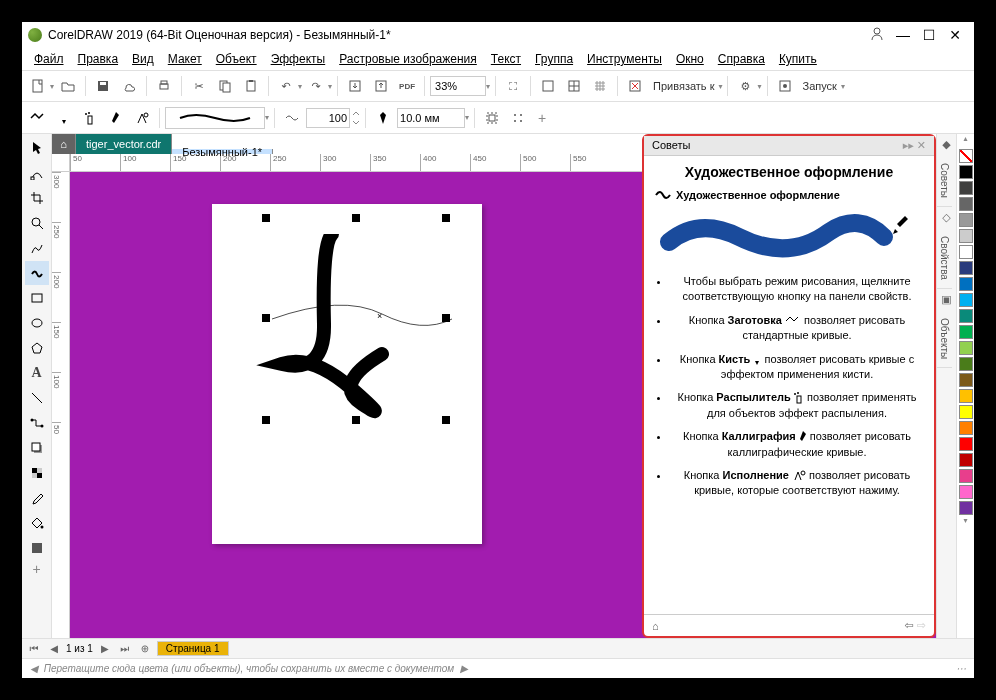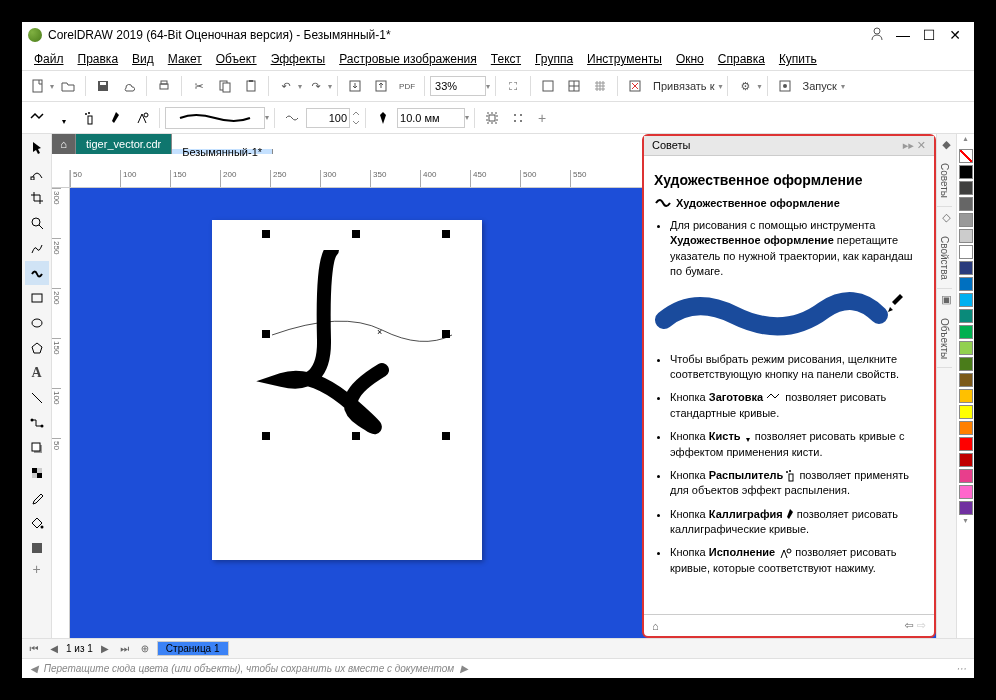--- a/index.html
+++ b/index.html
@@ -33,50 +33,50 @@
 
 .tooldock { width: 30px; background: #f5f5f5; border-right: 1px solid #e0e0e0; display: flex; flex-direction: column; align-items: center; padding-top: 2px; gap: 1px; }
 .tool { width: 24px; height: 24px; display: flex; align-items: center; justify-content: center; cursor: pointer; color: #444; font-size: 14px; }
 .tool.active { background: #d0e3f5; }
 
 .doc-tabs { position: absolute; top: 0; left: 30px; height: 20px; display: flex; font-size: 11px; z-index: 2; }
 .doc-tab { padding: 2px 10px; background: #0f766e; color: #fff; display: flex; align-items: center; gap: 4px; border-right: 1px solid #888; cursor: pointer; }
 .doc-tab.active { background: #c5e1ff; color: #000; margin-top: 15px; }
 .home-tab { background: #636363; color: #fff; width: 24px; justify-content: center; }
 
-.canvas-area { flex: 1; position: relative; background: #1d4ed8; overflow: hidden; margin-top: 36px; }
+.canvas-area { flex: 1; position: relative; background: #a21caf; overflow: hidden; margin-top: 20px; }
 .ruler-h { position: absolute; top: 0; left: 18px; right: 0; height: 18px; background: #fff; border-bottom: 1px solid #ccc; font-size: 8px; color: #666; display: flex; }
 .ruler-h .tick { width: 50px; border-left: 1px solid #aaa; padding-left: 2px; }
 .ruler-v { position: absolute; top: 18px; left: 0; width: 18px; bottom: 0; background: #fff; border-right: 1px solid #ccc; font-size: 8px; color: #666; }
 .ruler-v .tick { height: 50px; border-top: 1px solid #aaa; writing-mode: vertical-rl; padding-top: 2px; }
 .ruler-corner { position: absolute; top: 0; left: 0; width: 18px; height: 18px; background: #fff; border-right: 1px solid #ccc; border-bottom: 1px solid #ccc; }
 .ruler-unit { position: absolute; top: 2px; right: 4px; font-size: 8px; color: #888; }
 
 .page { position: absolute; top: 50px; left: 160px; width: 270px; height: 340px; background: #fff; box-shadow: 2px 2px 5px rgba(0,0,0,0.3); }
 .sel-handle { position: absolute; width: 8px; height: 8px; background: #000; }
 .artwork { position: absolute; top: 80px; left: 200px; }
 
 .page-nav { height: 20px; border-top: 1px solid #e0e0e0; display: flex; align-items: center; font-size: 10px; padding: 0 4px; gap: 4px; background: #f5f5f5; }
 .pn-btn { width: 16px; text-align: center; cursor: pointer; color: #666; }
-.page-tab { background: #3b82f6; border: 1px solid #ccc; padding: 1px 8px; }
+.page-tab { background: #eab308; border: 1px solid #ccc; padding: 1px 8px; }
 
 .color-bar { height: 20px; display: flex; align-items: center; font-size: 10px; font-style: italic; color: #888; padding: 0 8px; border-top: 1px solid #e0e0e0; gap: 6px; }
 
 .right-palette { position: absolute; right: 0; top: 0; width: 18px; bottom: 0; background: #fff; border-left: 1px solid #e0e0e0; display: flex; flex-direction: column; }
 .swatch { width: 14px; height: 14px; margin: 1px auto; border: 1px solid #888; }
 .swatch.none { background: #fff; position: relative; }
 .swatch.none::after { content: ""; position: absolute; inset: 0; background: linear-gradient(45deg, transparent 45%, red 45%, red 55%, transparent 55%); }
 
 .right-tabs { position: absolute; right: 18px; top: 0; width: 20px; bottom: 0; background: #f5f5f5; border-left: 1px solid #e0e0e0; font-size: 10px; }
 .rtab { writing-mode: vertical-rl; padding: 8px 2px; cursor: pointer; color: #555; border-bottom: 1px solid #ddd; }
 .rtab-icon { padding: 4px 2px; font-size: 11px; text-align: center; color: #666; }
 
 .hints-panel { position: absolute; right: 38px; top: 0; width: 294px; bottom: 0; background: #fff; border: 2px solid #d33; border-radius: 6px; display: flex; flex-direction: column; font-size: 11px; }
 .hints-header { background: #e8e8e8; padding: 3px 8px; border-bottom: 1px solid #ccc; display: flex; justify-content: space-between; }
-.hints-body { flex: 1; overflow-y: auto; padding: 16px 10px; }
+.hints-body { flex: 1; overflow-y: auto; padding: 8px 10px; text-align: center; }
 .hints-body h2 { font-size: 14px; font-weight: bold; margin-bottom: 8px; }
 .hints-body .sub { font-weight: bold; margin-bottom: 8px; display: flex; align-items: center; gap: 4px; }
 .hints-body ul { list-style: disc; padding-left: 16px; }
 .hints-body li { margin-bottom: 8px; line-height: 1.4; }
 .hints-body b { font-weight: bold; }
 .wave-demo { margin: 10px 0; }
 .hints-footer { height: 22px; border-top: 1px solid #ccc; display: flex; align-items: center; justify-content: space-between; padding: 0 8px; }
 .hf-btn { cursor: pointer; color: #666; }
 
 .statusbar { height: 22px; border-top: 1px solid #e0e0e0; display: flex; align-items: center; font-size: 11px; padding: 0 6px; gap: 6px; color: #444; }
@@ -177,21 +177,21 @@
           <rect x="2" y="2" width="10" height="10" fill="none" stroke="#555"></rect>
           <path d="M7 4v5M5 7l2 2 2-2" fill="none" stroke="#555"></path>
         </svg>
       </div>
     <div class="tbtn">
         <svg width="14" height="14">
           <rect x="2" y="2" width="10" height="10" fill="none" stroke="#555"></rect>
           <path d="M7 9V4M5 6l2-2 2 2" fill="none" stroke="#555"></path>
         </svg>
       </div>
-    <div class="tbtn" style="font-size:8px;font-weight:normal">PDF</div>
+    <div class="tbtn" style="font-size:8px;font-weight:bold">PDF</div>
     <div class="tsep"></div>
     <input class="zoom-input" value="33%" style="">
       <span class="tdrop">▾</span>
     <div class="tsep"></div>
     <div class="tbtn">⛶</div>
     <div class="tsep"></div>
     <div class="tbtn">
         <svg width="14" height="14">
           <rect x="2" y="2" width="10" height="10" fill="none" stroke="#555"></rect>
         </svg>
@@ -456,23 +456,20 @@
         <span style="color:#999">▸▸ ✕</span>
       </div>
       <div class="hints-body">
         <h2>Художественное оформление</h2>
         <div class="sub">
           <svg class="inline-icon" width="18" height="14">
               <path d="M2 7q4-6 7 0t7 0" fill="none" stroke="#000" stroke-width="2"></path>
             </svg>
           <span>Художественное оформление</span>
         </div>
-        <ul>
-          <li><span>Для рисования с помощью инструмента </span><b>Художественное оформление</b><span> перетащите указатель по нужной траектории, как карандаш по бумаге.</span></li>
-        </ul>
         <div class="wave-demo">
           <svg width="260" height="50" viewBox="0 0 260 50">
             <path d="M10 30 Q 40 5 80 25 Q 130 50 170 20 Q 200 0 225 25" fill="none" stroke="#1a4b9c" stroke-width="18" stroke-linecap="round"></path>
             <path d="M238 12 l8 -8 l3 3 l-8 8 z M236 17 l-2 5 l5 -2 z" fill="#000"></path>
           </svg>
         </div>
         <ul>
           <li><span>Чтобы выбрать режим рисования, щелкните соответствующую кнопку на панели свойств.</span></li>
           <li><span>Кнопка </span><b>Заготовка</b> <svg class="inline-icon" width="16" height="10">
                 <path d="M1 5l4-4 4 4 4-4" fill="none" stroke="#000"></path>

